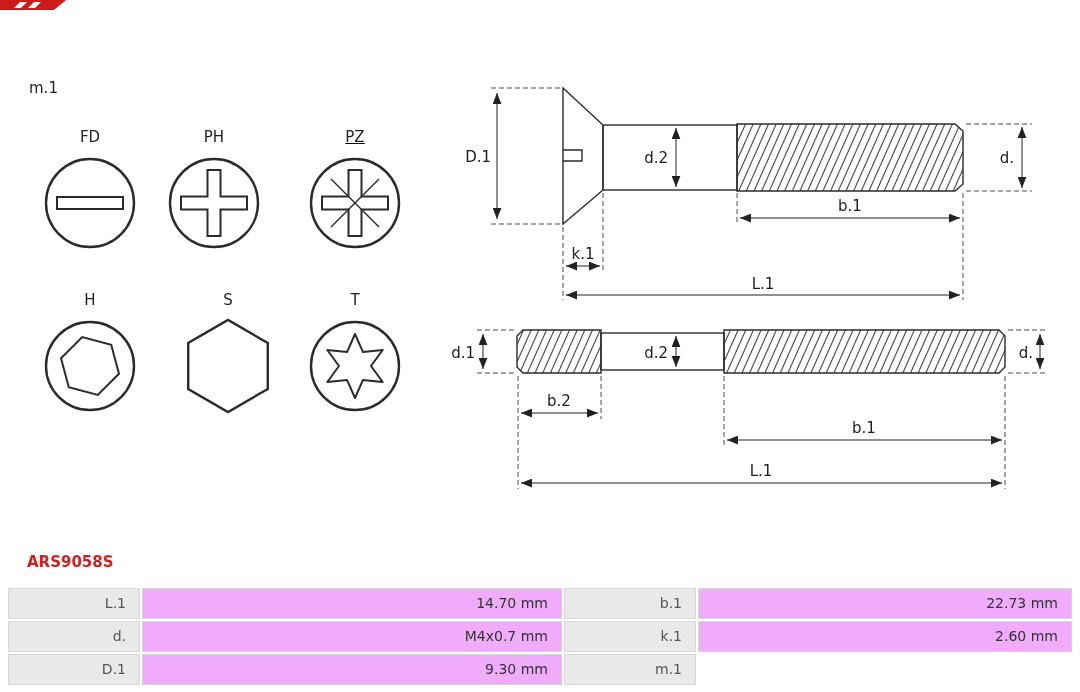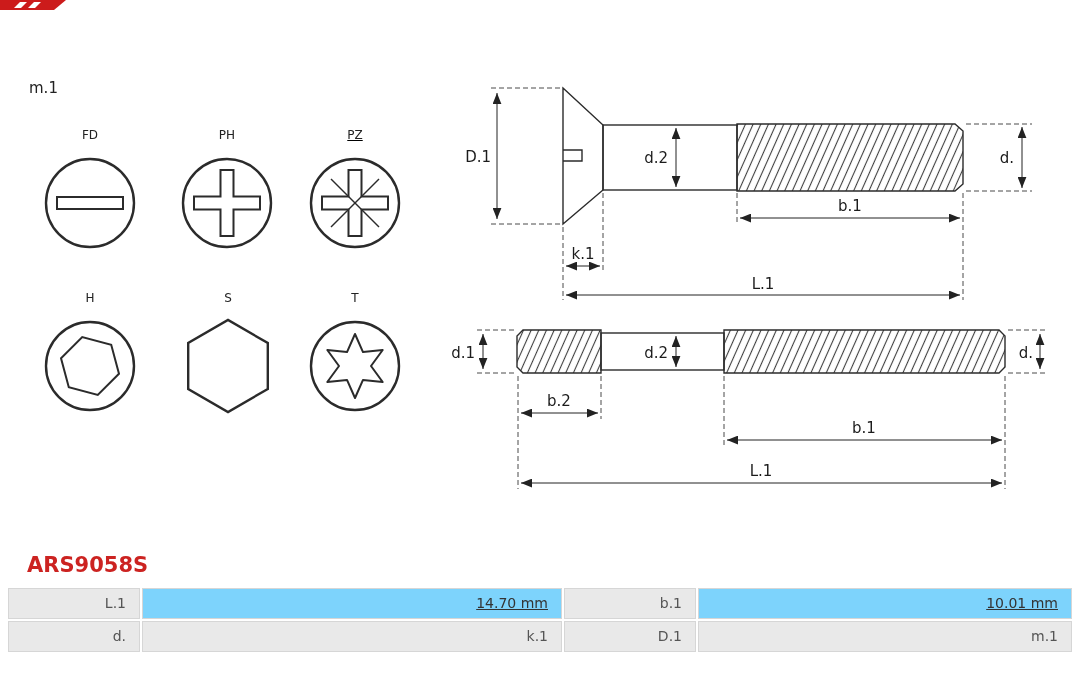--- a/index.html
+++ b/index.html
@@ -3,58 +3,58 @@
 <meta charset="utf-8">
 <style>
   html,body{margin:0;padding:0;}
   body{
     width:1080px;height:692px;position:relative;background:#ffffff;
     font-family:"DejaVu Sans","Liberation Sans",sans-serif;overflow:hidden;
   }
   .logo{position:absolute;left:0;top:0;}
   .m1-label{position:absolute;left:29px;top:79px;font-size:15px;color:#222;}
   .icon-block{position:absolute;width:100px;text-align:center;}
-  .icon-label{font-size:12px;color:#222;margin-bottom:6px;height:19px;}
+  .icon-label{font-size:15px;color:#222;margin-bottom:6px;height:19px;}
   .icon-svg{width:100px;height:100px;display:block;}
   .icon-svg .outline{fill:none;stroke:#2b2b2b;stroke-width:2.4;}
   .icon-svg .inner{fill:none;stroke:#2b2b2b;stroke-width:2;}
   .icon-svg .thin{stroke:#2b2b2b;stroke-width:1.4;}
   .diagram{position:absolute;left:440px;top:60px;width:640px;height:470px;}
   .diagram .part{fill:none;stroke:#2b2b2b;stroke-width:1.4;}
   .diagram .thread{fill:url(#hatch);stroke:#2b2b2b;stroke-width:1.4;}
   .diagram .dim{stroke:#222;stroke-width:1;}
   .diagram .ext{stroke:#4a4a4a;stroke-width:1;stroke-dasharray:5 3;}
   .diagram text{font-family:"DejaVu Sans","Liberation Sans",sans-serif;font-size:15px;fill:#1c1c1c;}
-  .part-number{position:absolute;left:27px;top:553px;font-size:21px;font-weight:bold;color:#cc2321;}
+  .part-number{position:absolute;left:27px;top:553px;font-size:15px;font-weight:bold;color:#cc2321;}
   .spec-table{position:absolute;left:8px;top:588px;width:1064px;display:grid;
     grid-template-columns:132px 420px 132px 1fr;gap:2px;background:#ffffff;}
   .cell{height:31px;line-height:29px;text-align:right;padding-right:13px;font-size:14px;
     border:1px solid #d6d6d6;box-sizing:border-box;}
   .cell.label{background:#e9e9e9;color:#555;}
-  .cell.value{background:#7dd3fc;color:#333;text-decoration:underline;}
+  .cell.value{background:#f0abfc;color:#333;}
 </style>
 </head>
 <body>
 
 <svg class="logo" width="70" height="10" viewBox="0 0 70 10">
   <polygon points="0,0 66,0 54,10 0,10" fill="#cc1b1b"></polygon>
   <polygon points="20,2 27,2 21,8 14,8" fill="#ffffff"></polygon>
   <polygon points="34,2 41,2 35,8 28,8" fill="#ffffff"></polygon>
 </svg>
 
 <div class="m1-label">m.1</div>
 
 <div class="icon-block" style="left:40px;top:128px;">
   <div class="icon-label">FD</div>
   <svg class="icon-svg" viewBox="0 0 100 100">
     <circle class="outline" cx="50" cy="50" r="44"></circle>
     <rect class="inner" x="17" y="44" width="66" height="12"></rect>
   </svg>
 </div>
-<div class="icon-block" style="left:177px;top:128px;">
+<div class="icon-block" style="left:164px;top:128px;">
   <div class="icon-label">PH</div>
   <svg class="icon-svg" viewBox="0 0 100 100">
     <circle class="outline" cx="50" cy="50" r="44"></circle>
     <path class="inner" d="M43.5,17 H56.5 V43.5 H83 V56.5 H56.5 V83 H43.5 V56.5 H17 V43.5 H43.5 Z"></path>
   </svg>
 </div>
 <div class="icon-block" style="left:305px;top:128px;text-decoration:underline;">
   <div class="icon-label">PZ</div>
   <svg class="icon-svg" viewBox="0 0 100 100">
     <circle class="outline" cx="50" cy="50" r="44"></circle>
@@ -153,20 +153,23 @@
     <text x="761" y="476" text-anchor="middle">L.1</text>
   </g>
 </svg>
 
 <div class="part-number">ARS9058S</div>
 
 <div class="spec-table">
   <div class="cell label">L.1</div>
   <div class="cell value">14.70 mm</div>
   <div class="cell label">b.1</div>
-  <div class="cell value">10.01 mm</div>
+  <div class="cell value">22.73 mm</div>
 
   <div class="cell label">d.</div>
+  <div class="cell value">M4x0.7 mm</div>
   <div class="cell label">k.1</div>
+  <div class="cell value">2.60 mm</div>
 
   <div class="cell label">D.1</div>
+  <div class="cell value">9.30 mm</div>
   <div class="cell label">m.1</div>
 </div>
 
 </body></html>

